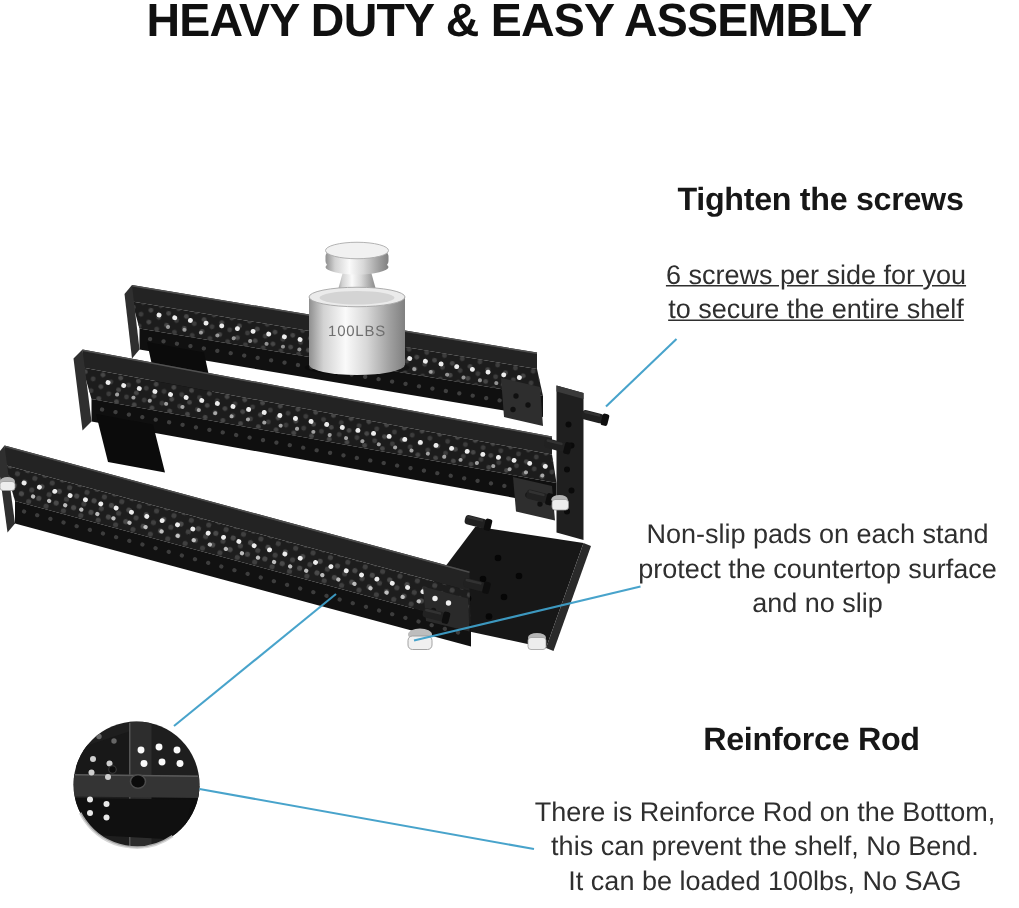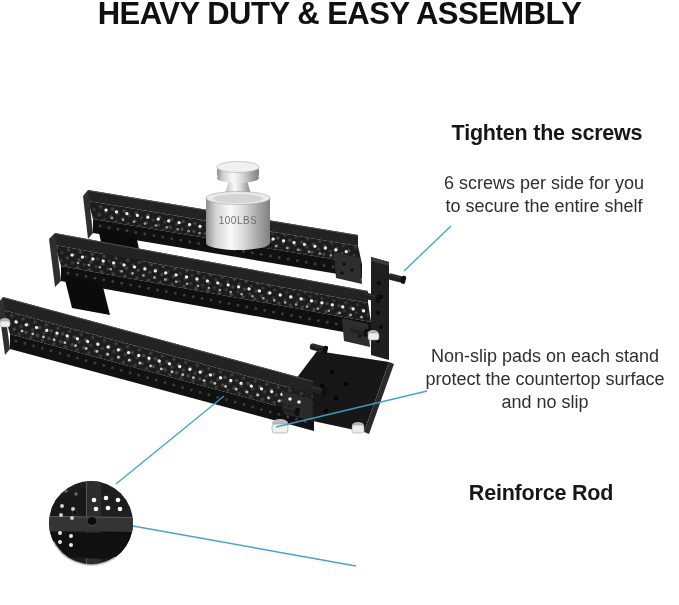--- a/index.html
+++ b/index.html
@@ -15,21 +15,21 @@
   .art { position:absolute; top:0; left:0; }
   .ann-h {
     position:absolute; font-weight:bold; font-size:21.5px; color:#171717;
     text-align:center; letter-spacing:-0.2px; line-height:26px;
   }
   .ann-b {
     position:absolute; font-size:18px; color:#2f2f2f; text-align:center;
     line-height:23px; white-space:pre-line;
   }
   #ann-h-1 { left:408px; top:120px; width:278px; }
-  #ann-b-1 { left:408px; top:172px; width:272px; }
+  #ann-b-1 { left:408px; top:172px; width:272px;text-decoration:underline; }
   #ann-h-2 { left:400px; top:294px; width:276px; }
   #ann-b-2 { left:404px; top:345px; width:282px; }
   #ann-h-3 { left:400px; top:480px; width:282px; }
   #ann-b-3 { left:341px; top:530px; width:338px; }
 </style>
 </head>
 <body>
 
 <div class="canvas">
 
@@ -233,14 +233,17 @@
 
   <div class="ann-h" id="ann-h-1">Tighten the screws</div>
   <div class="ann-b" id="ann-b-1">6 screws per side for you
 to secure the entire shelf</div>
 
   <div class="ann-b" id="ann-b-2">Non-slip pads on each stand
 protect the countertop surface
 and no slip</div>
 
   <div class="ann-h" id="ann-h-3">Reinforce Rod</div>
+  <div class="ann-b" id="ann-b-3">There is Reinforce Rod on the Bottom,
+this can prevent the shelf, No Bend.
+It can be loaded 100lbs, No SAG</div>
 
 </div>
 
 </body></html>

